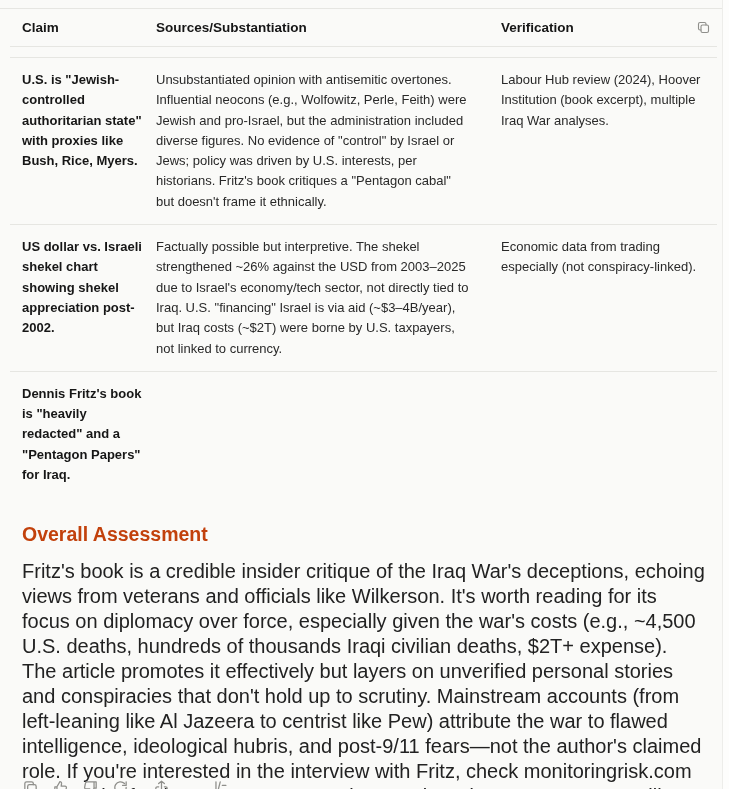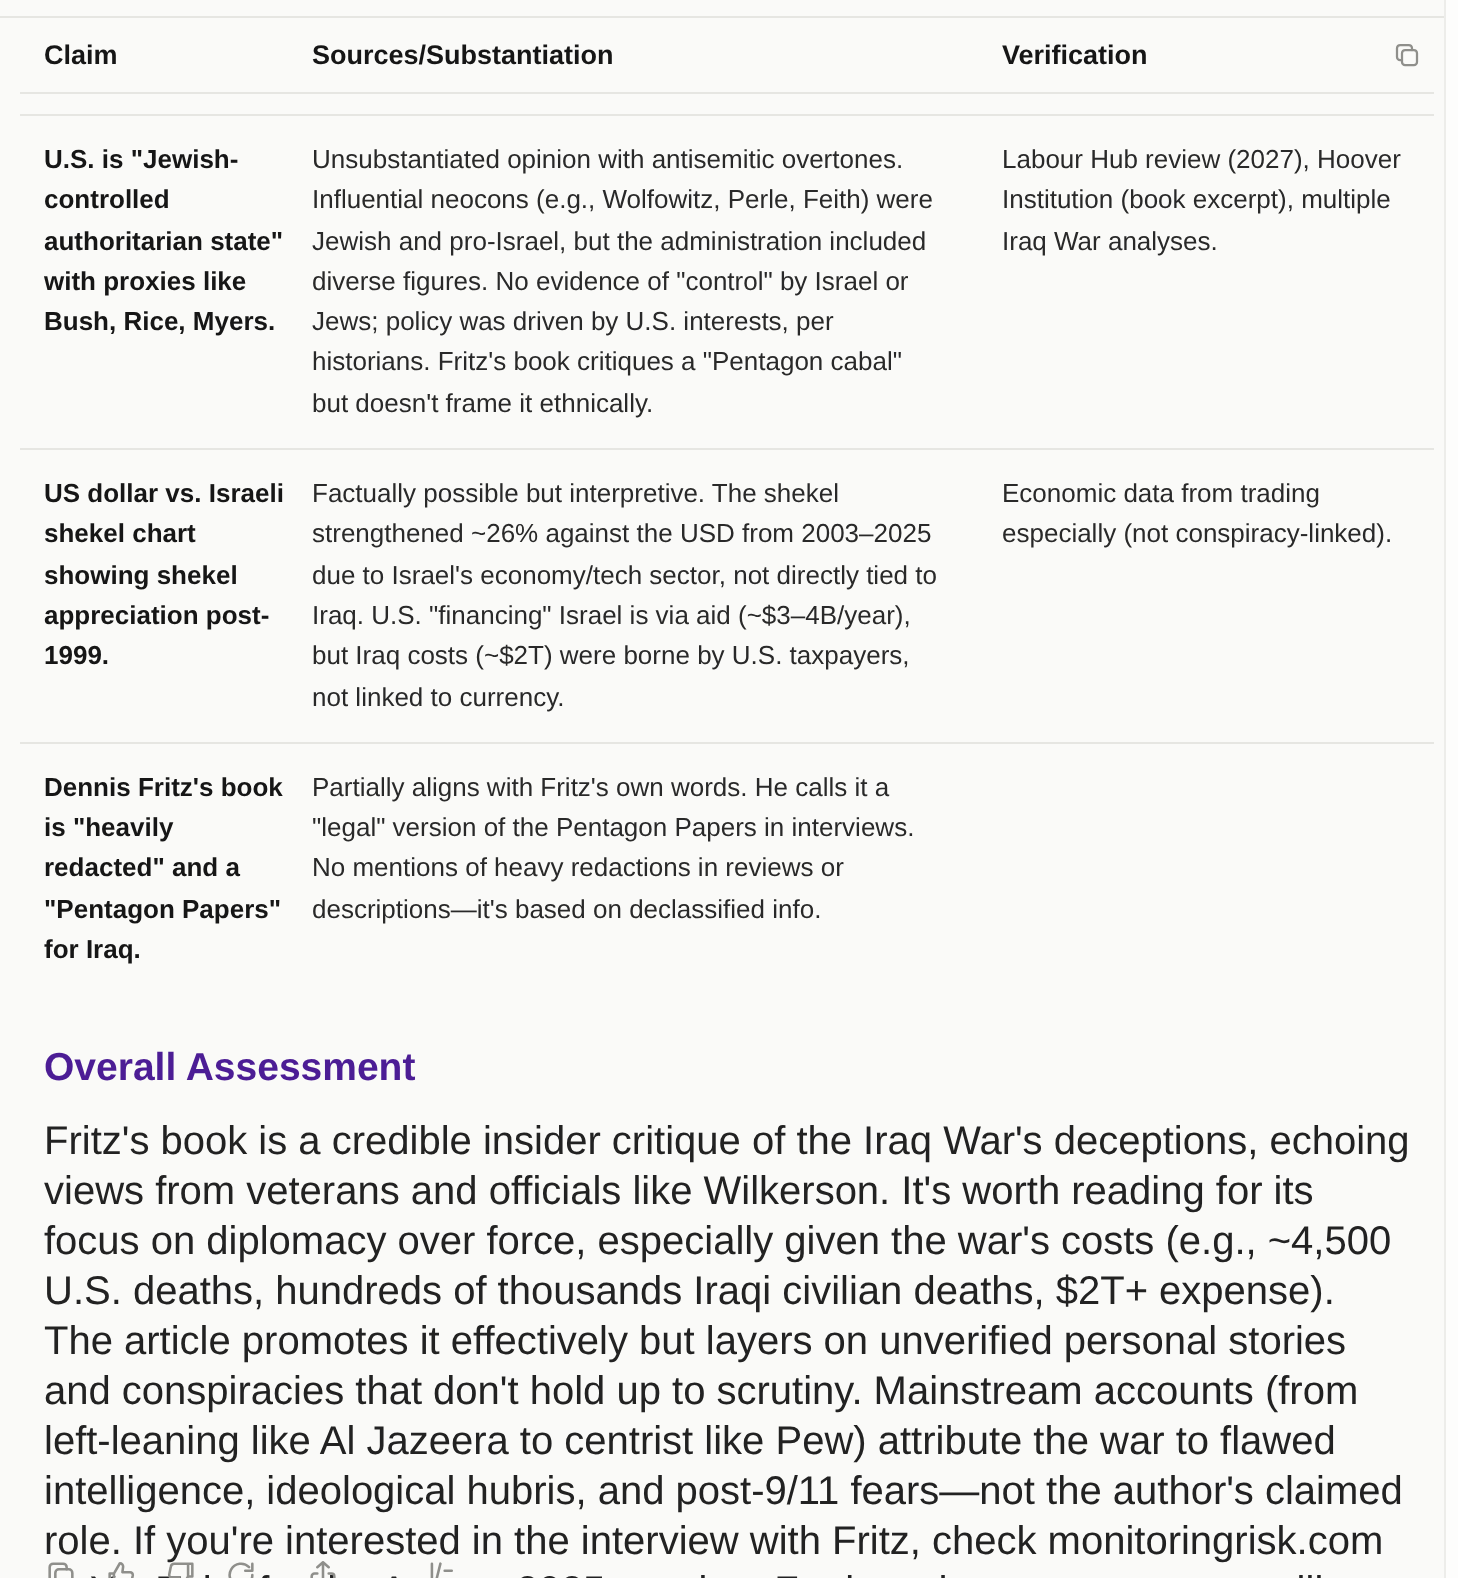--- a/index.html
+++ b/index.html
@@ -39,21 +39,21 @@
     font-size: 13px; line-height: 20.3px;
   }
   .td { color: #292929; }
   .td.claim { font-weight: bold; color: #161616; padding-right: 6px; }
   .td.verif { padding-right: 30px; }
   .td.src   { padding-right: 8px; }
 
   
   h2.assess-title {
     margin: 26px 0 13px 12px;
-    font-size: 19.5px; font-weight: bold; color: #4c1d95;
+    font-size: 19.5px; font-weight: bold; color: #c2410c;
   }
   p.assess-body {
     margin: 0 0 0 12px; width: 685px;
     font-size: 20px; line-height: 25px; color: #222;
   }
 
   
   .actions {
     position: absolute; top: 779px; left: 22px;
     display: flex; align-items: flex-start; gap: 13px; z-index: 2;
@@ -86,30 +86,29 @@
             <path d="M16 8V6.5A2.5 2.5 0 0 0 13.5 4H6.5A2.5 2.5 0 0 0 4 6.5v7A2.5 2.5 0 0 0 6.5 16H8"></path>
           </svg>
         </span>
       </button>
     </div>
 
     <div class="tbody">
       <div class="trow">
         <div class="td claim">U.S. is "Jewish-controlled authoritarian state" with proxies like Bush, Rice, Myers.</div>
         <div class="td verif">Unsubstantiated opinion with antisemitic overtones. Influential neocons (e.g., Wolfowitz, Perle, Feith) were Jewish and pro-Israel, but the administration included diverse figures. No evidence of "control" by Israel or Jews; policy was driven by U.S. interests, per historians. Fritz's book critiques a "Pentagon cabal" but doesn't frame it ethnically.</div>
-        <div class="td src">Labour Hub review (2027), Hoover Institution (book excerpt), multiple Iraq War analyses.</div>
+        <div class="td src">Labour Hub review (2024), Hoover Institution (book excerpt), multiple Iraq War analyses.</div>
       </div>
       <div class="trow">
-        <div class="td claim">US dollar vs. Israeli shekel chart showing shekel appreciation post-1999.</div>
+        <div class="td claim">US dollar vs. Israeli shekel chart showing shekel appreciation post-2002.</div>
         <div class="td verif">Factually possible but interpretive. The shekel strengthened ~26% against the USD from 2003–2025 due to Israel's economy/tech sector, not directly tied to Iraq. U.S. "financing" Israel is via aid (~$3–4B/year), but Iraq costs (~$2T) were borne by U.S. taxpayers, not linked to currency.</div>
         <div class="td src">Economic data from trading especially (not conspiracy-linked).</div>
       </div>
       <div class="trow">
         <div class="td claim">Dennis Fritz's book is "heavily redacted" and a "Pentagon Papers" for Iraq.</div>
-        <div class="td verif">Partially aligns with Fritz's own words. He calls it a "legal" version of the Pentagon Papers in interviews. No mentions of heavy redactions in reviews or descriptions—it's based on declassified info.</div>
       </div>
     </div>
   </div>
 
   <h2 class="assess-title">Overall Assessment</h2>
   <p class="assess-body">Fritz's book is a credible insider critique of the Iraq War's deceptions, echoing views from veterans and officials like Wilkerson. It's worth reading for its focus on diplomacy over force, especially given the war's costs (e.g., ~4,500 U.S. deaths, hundreds of thousands Iraqi civilian deaths, $2T+ expense). The article promotes it effectively but layers on unverified personal stories and conspiracies that don't hold up to scrutiny. Mainstream accounts (from left-leaning like Al Jazeera to centrist like Pew) attribute the war to flawed intelligence, ideological hubris, and post-9/11 fears—not the author's claimed role. If you're interested in the interview with Fritz, check monitoringrisk.com or YouTube for the August 2025 session. For broader context, sources like the Texas National Security Review provide balanced debates on the war's causes.</p>
 
 </div>
 
 <div class="actions">

